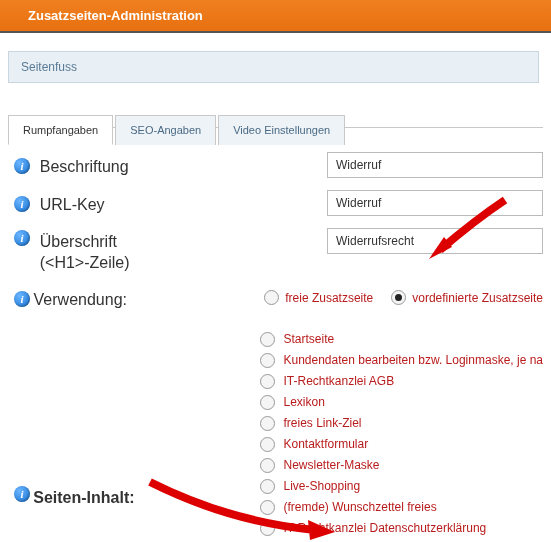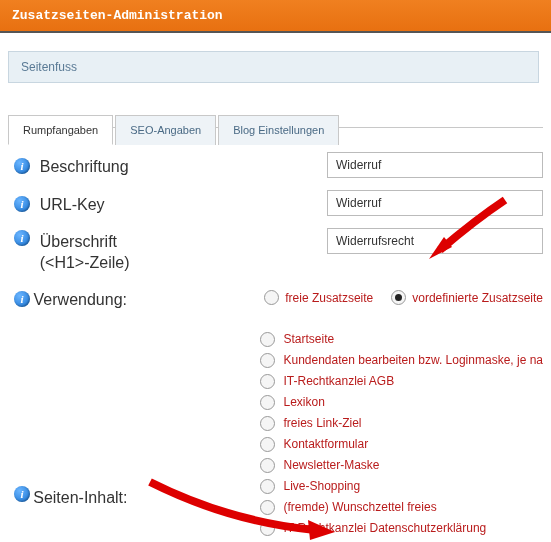--- a/index.html
+++ b/index.html
@@ -1,17 +1,17 @@
 <!DOCTYPE html>
 <html><head>
 <meta charset="utf-8">
 <style>
   * { box-sizing: border-box; margin: 0; padding: 0; }
   body { font-family: Arial, sans-serif; font-size: 12px; color: #333; background: #fff; width: 551px; overflow: hidden; position: relative; }
-  .header { background: linear-gradient(#f08020, #e87010); color: #fff; font-weight: bold; font-size: 13px; padding: 8px 12px; border-bottom: 2px solid #555; font-family: Liberation Mono, monospace; }
+  .header { background: linear-gradient(#f08020, #e87010); color: #fff; font-weight: bold; font-size: 13px; padding: 8px 28px; border-bottom: 2px solid #555; }
   .sub-bar { background: #e8f0f5; border: 1px solid #c8d6e0; color: #5a7a95; font-size: 12px; padding: 8px 12px; margin: 18px 12px 14px 8px; }
   .tabs { display: flex; border-bottom: 1px solid #c8c8c8; margin: 0 8px; }
   .tab { padding: 8px 14px; font-size: 11px; color: #4a6a85; background: #eef3f7; border: 1px solid #c8c8c8; border-bottom: none; margin-right: 2px; position: relative; top: 18px; cursor: pointer; }
   .tab.active { background: #fff; color: #333; font-weight: normal; border-bottom: 1px solid #fff; }
   .form-area { padding: 18px 8px 8px 8px; }
   .row { display: flex; align-items: center; padding: 6px 0; }
   .row.top { align-items: flex-start; }
   .icon-cell { width: 32px; display: flex; justify-content: flex-start; padding-left: 6px; padding-top: 2px; }
   .info-icon { width: 16px; height: 16px; border-radius: 50%; background: radial-gradient(circle at 35% 30%, #6ab5ff, #1570d0); color: #fff; font-family: Georgia, serif; font-style: italic; font-weight: bold; font-size: 11px; display: flex; align-items: center; justify-content: center; box-shadow: inset -1px -1px 2px rgba(0,0,0,0.3); }
   .label-cell { width: 240px; font-size: 16px; color: #333; line-height: 1.3; padding-top: 4px; }
@@ -32,21 +32,21 @@
   <span>Zusatzseiten-Administration</span>
 </div>
 
 <div class="sub-bar">
   <span>Seitenfuss</span>
 </div>
 
 <div class="tabs" id="tab-strip">
     <div class="tab active">Rumpfangaben</div>
     <div class="tab">SEO-Angaben</div>
-    <div class="tab">Blog Einstellungen</div>
+    <div class="tab">Video Einstellungen</div>
   </div>
 
 <div class="form-area">
 
   <div class="row">
     <div class="icon-cell">
         <span class="info-icon">i</span>
       </div>
     <div class="label-cell">Beschriftung</div>
     <div class="field-cell">
@@ -90,21 +90,21 @@
           <span class="radio checked"></span>
           <span class="radio-label">vordefinierte Zusatzseite</span>
         </div>
     </div>
   </div>
 
   <div class="row top" style="margin-top:6px;">
     <div class="icon-cell" style="padding-top:158px;">
         <span class="info-icon">i</span>
       </div>
-    <div class="label-cell" style="padding-top:160px;">
+    <div class="label-cell" style="padding-top:160px;font-weight:bold;">
       <span>Seiten-Inhalt:</span>
     </div>
     <div class="field-cell">
       <div class="radio-list" id="seiteninhalt-radios">
           <div class="radio-row">
             <span class="radio"></span>
             <span class="radio-label">Startseite</span>
           </div>
           <div class="radio-row">
             <span class="radio"></span>

